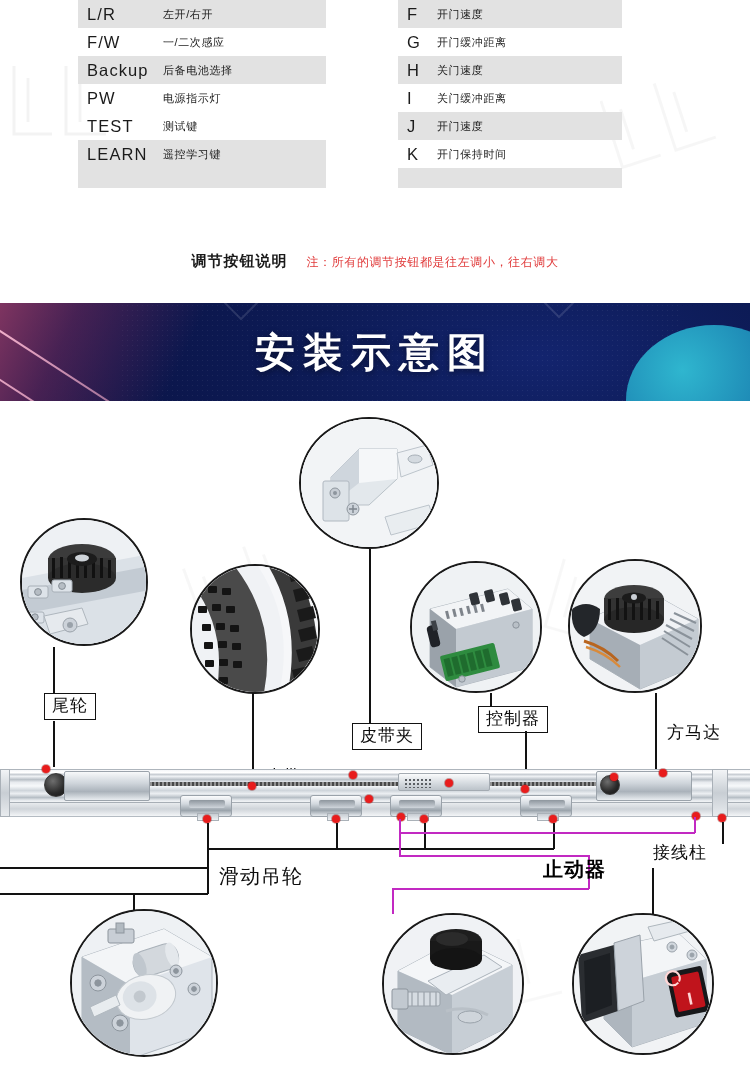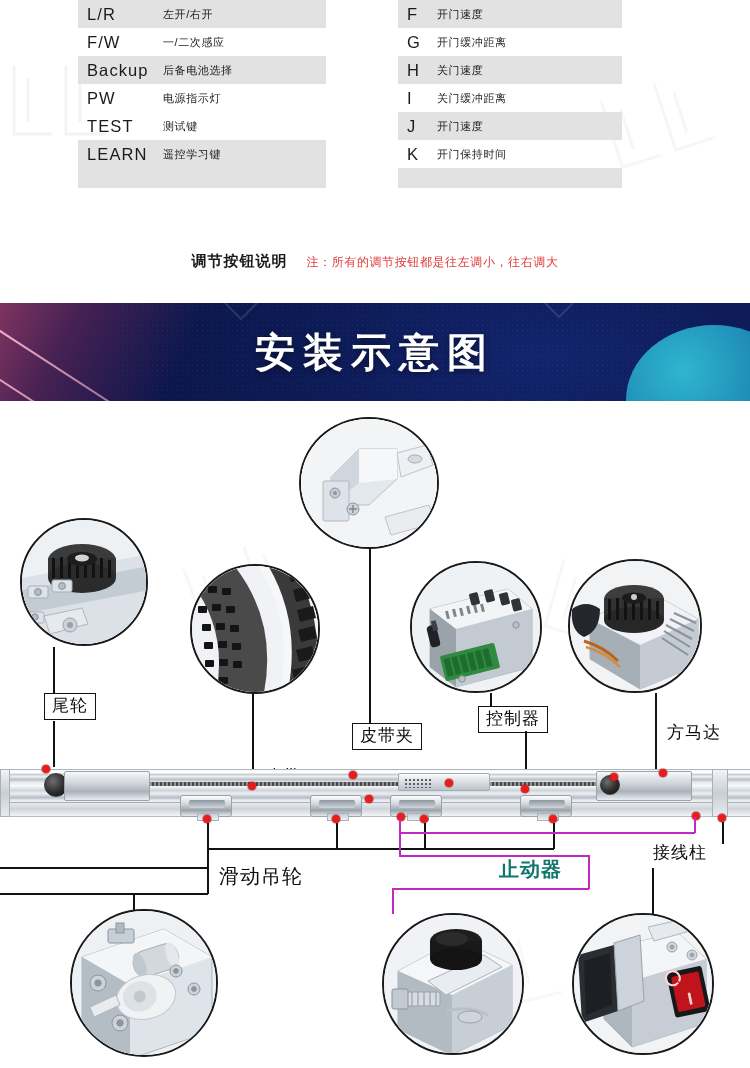--- a/index.html
+++ b/index.html
@@ -89,21 +89,21 @@
   .photo .inner { position:absolute; inset:0; }
   .shadowbase { background: linear-gradient(180deg,#ffffff 0%, #f0f2f4 60%, #dfe3e8 100%); }
 
   
   .lbl {
     position:absolute; background:#ffffff; border:1.6px solid #121212;
     font-size:17px; color:#0d0d0d; letter-spacing:1px;
     padding:2px 7px 3px; white-space:nowrap; line-height:1.18;
   }
   .lbl.noborder { border:none; background:transparent; }
-  .lbl.magenta { color:#0f766e; border-color:#c229c2; }
+  .lbl.magenta { color:#000000; border-color:#c229c2;margin-left:44px; }
 
   
   .ln { position:absolute; background:#121212; }
   .ln.v { width:1.7px; }
   .ln.h { height:1.7px; }
   .ln.m { background:#c229c2; }
 
   
   .dot { position:absolute; width:8px; height:8px; border-radius:50%;
          background:#e81c1c; box-shadow:0 0 0 1px rgba(130,0,0,.35); }

